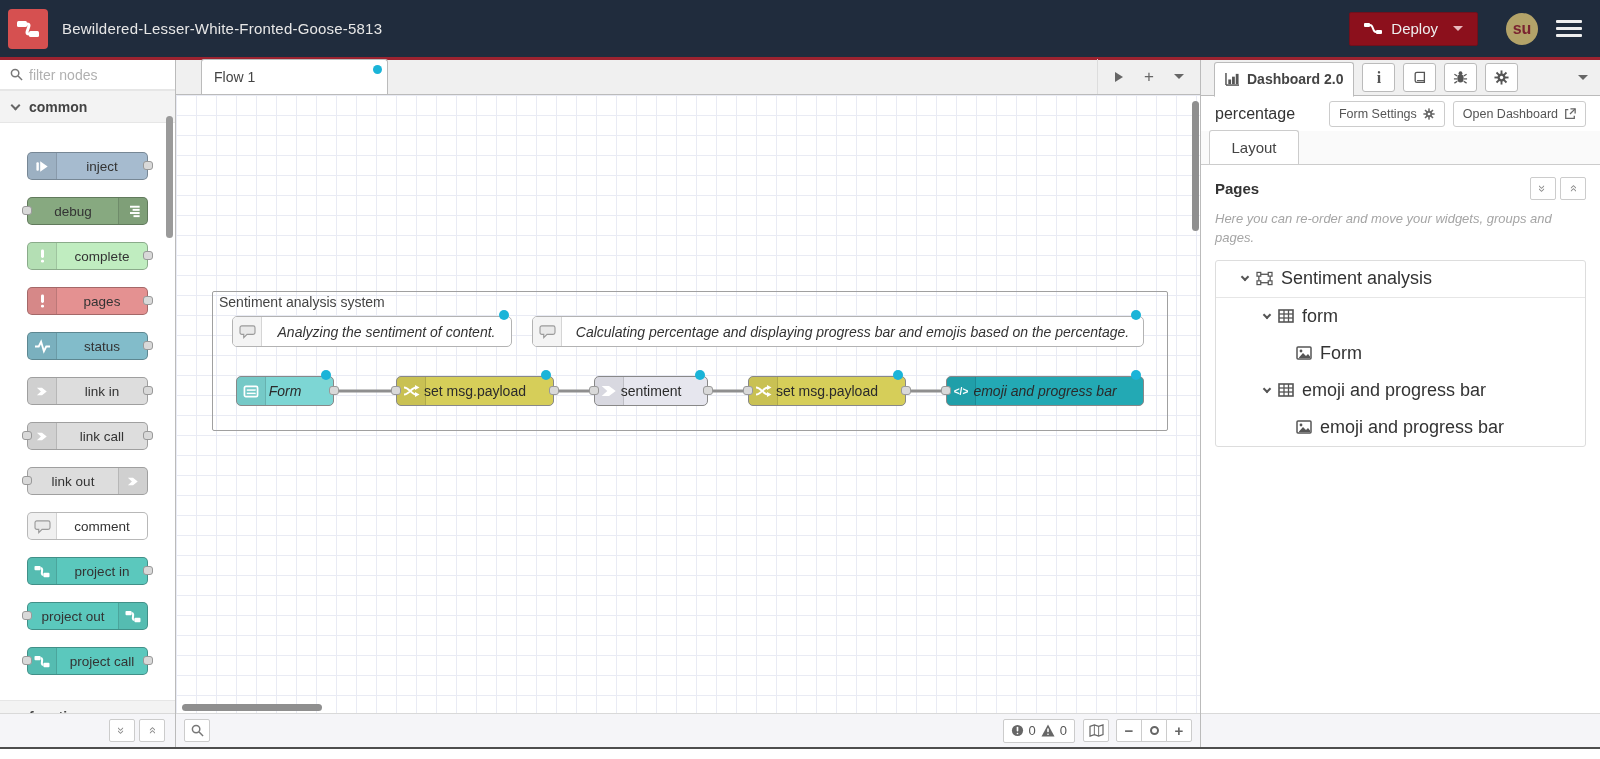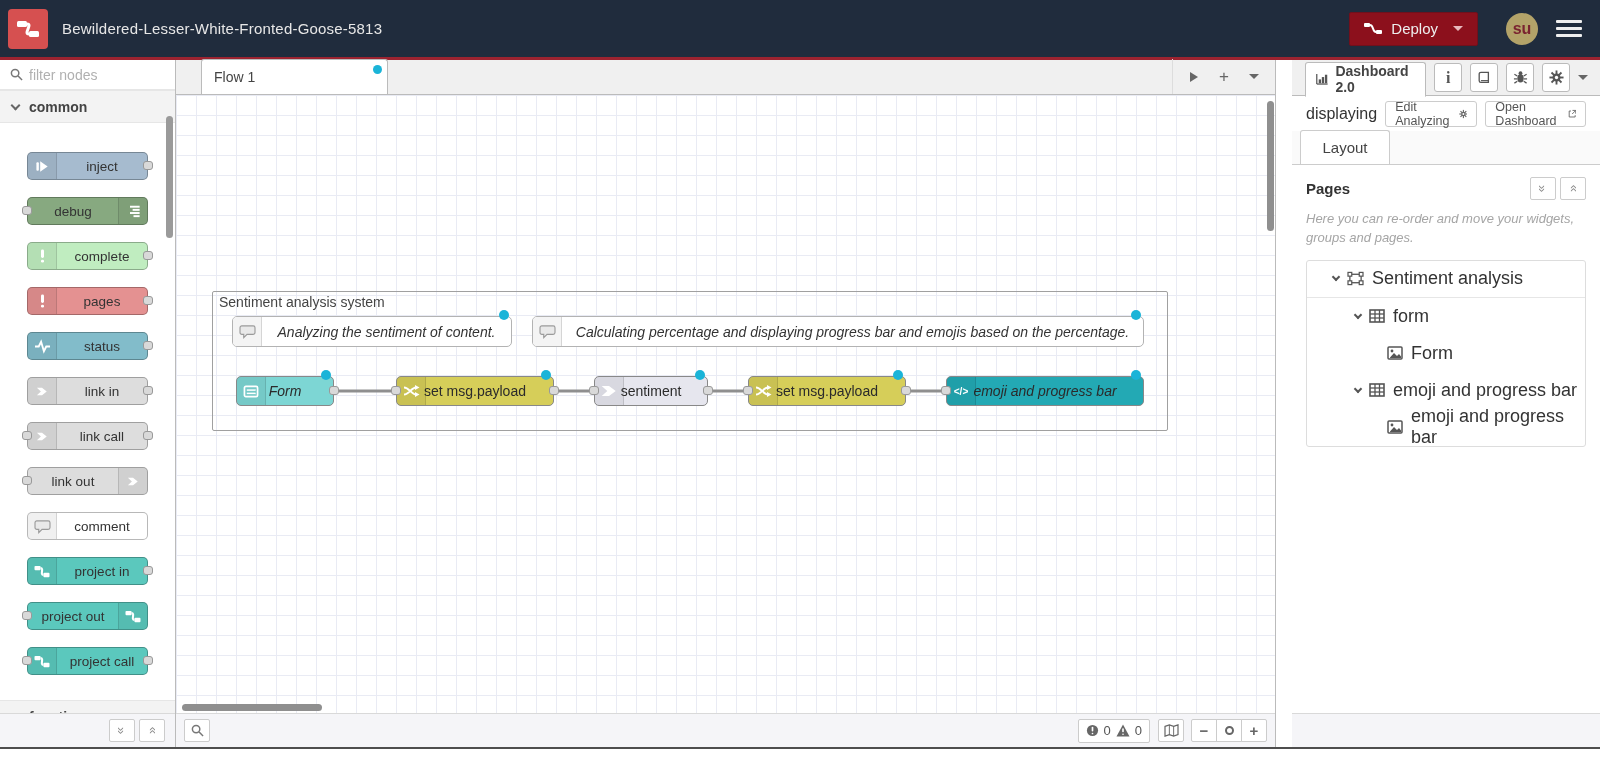--- a/index.html
+++ b/index.html
@@ -101,21 +101,21 @@
   .ws-footer { padding:0 8px; gap:8px; }
   .status-box { height:24px; background:#fff; border:1px solid #ccc; border-radius:2px;
     display:flex; align-items:center; gap:5px; padding:0 7px; font-size:13px; color:#555; }
   .zoom-group { display:flex; }
   .zoom-group .sq-btn { border-radius:0; margin-left:-1px; font-size:15px; font-weight:bold; }
   .zoom-group .sq-btn:first-child { border-radius:2px 0 0 2px; }
   .zoom-group .sq-btn:last-child  { border-radius:0 2px 2px 0; }
   .zoom-reset-circle { width:9px; height:9px; border:2px solid #666; border-radius:50%; }
 
   
-  .sidebar { width:325px; border-left:1px solid #bbb; display:flex; flex-direction:column; background:#fff;padding-left:16px; }
+  .sidebar { width:400px; border-left:1px solid #bbb; display:flex; flex-direction:column; background:#fff; }
   .sidebar-tabs { height:36px; background:#f0f0f0; border-bottom:1px solid #bbb;
     display:flex; align-items:center; padding-left:13px; gap:8px; }
   .side-tab { height:35px; margin-top:1px; background:#fff; border:1px solid #bbb; border-bottom:1px solid #fff;
     border-radius:3px 3px 0 0; display:flex; align-items:center; gap:7px; padding:0 10px;
     font-weight:bold; color:#444; position:relative; top:1px; cursor:pointer; }
   .side-icon-btn { width:33px; height:29px; background:#fff; border:1px solid #bbb; border-radius:3px;
     display:flex; align-items:center; justify-content:center; cursor:pointer; color:#555; }
   .sidebar-tabs .caret { margin-left:auto; margin-right:12px; border-top-color:#666; }
   .dash-header { height:35px; display:flex; align-items:center; padding:0 14px; gap:8px; }
   .dash-title { font-size:16px; color:#333; margin-right:auto; }
@@ -537,23 +537,23 @@
               </g>
               <circle cx="8" cy="8" r="4.2"></circle>
             </g>
             <circle cx="8" cy="8" r="1.8" fill="#fff"></circle>
           </svg>
         </div>
         <span class="caret"></span>
       </div>
 
       <div class="dash-header">
-        <span class="dash-title">displaying</span>
+        <span class="dash-title">percentage</span>
         <div class="mini-btn">
-          <span>Edit Analyzing</span>
+          <span>Form Settings</span>
           <svg width="12" height="12" viewBox="0 0 16 16">
             <g fill="#666">
               <rect x="7" y="0.5" width="2" height="4"></rect>
                 <rect x="7" y="11.5" width="2" height="4"></rect>
               <rect x="0.5" y="7" width="4" height="2"></rect>
                 <rect x="11.5" y="7" width="4" height="2"></rect>
               <g transform="rotate(45 8 8)">
                 <rect x="7" y="0.5" width="2" height="4"></rect>
                   <rect x="7" y="11.5" width="2" height="4"></rect>
                 <rect x="0.5" y="7" width="4" height="2"></rect>

